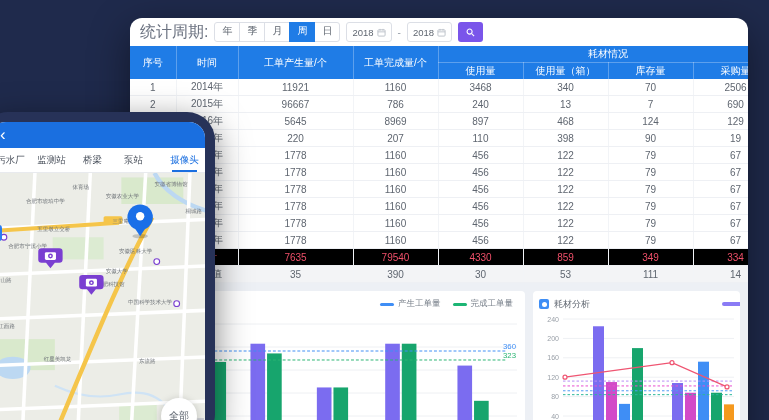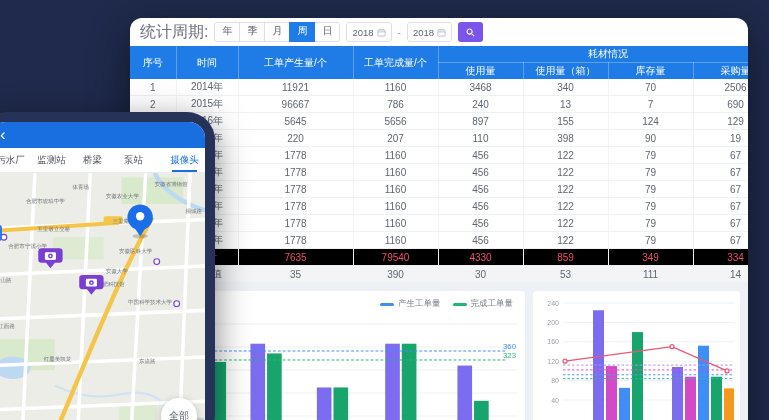--- a/index.html
+++ b/index.html
@@ -168,23 +168,23 @@
           <td>786</td>
           <td>240</td>
           <td>13</td>
           <td>7</td>
           <td>690</td>
         </tr>
         <tr>
           <td>3</td>
           <td>2016年</td>
           <td>5645</td>
-          <td>5656</td>
+          <td>8969</td>
           <td>897</td>
-          <td>155</td>
+          <td>468</td>
           <td>124</td>
           <td>129</td>
         </tr>
         <tr>
           <td>4</td>
           <td>2017年</td>
           <td>220</td>
           <td>207</td>
           <td>110</td>
           <td>398</td>
@@ -303,20 +303,25 @@
           <rect x="192" y="75.44999999999999" width="15" height="74.55000000000001" fill="#17a56d"></rect>
           <rect x="262" y="31.71" width="15" height="118.28999999999999" fill="#17a56d"></rect>
           <rect x="336" y="88.815" width="15" height="61.185" fill="#17a56d"></rect>
           <line x1="0" x2="370" y1="39" y2="39" stroke="#3f8ef5" stroke-width="1" stroke-dasharray="3 2"></line>
           <text x="379" y="37.5" text-anchor="end" font-size="8" fill="#3f8ef5">360</text>
           <line x1="0" x2="370" y1="47.991" y2="47.991" stroke="#2bb573" stroke-width="1" stroke-dasharray="3 2"></line>
           <text x="379" y="46.491" text-anchor="end" font-size="8" fill="#2bb573">323</text>
         </svg>
     </div>
     <div class="chart-card right">
+      <div class="rc-head">
+        <span class="rc-icon"></span>
+        <span class="rc-title">耗材分析</span>
+        <span class="rc-legend" id="legend2" style="background: rgb(138, 123, 245);"></span>
+      </div>
       <svg id="chart2" width="195" height="150" viewBox="0 0 195 150">
           <line x1="24" x2="195" y1="7" y2="7" stroke="#eef0f3" stroke-width="1"></line>
           <text x="20" y="9.5" text-anchor="end" font-size="7" fill="#9aa0a8">240</text>
           <line x1="24" x2="195" y1="26.4" y2="26.4" stroke="#eef0f3" stroke-width="1"></line>
           <text x="20" y="28.9" text-anchor="end" font-size="7" fill="#9aa0a8">200</text>
           <line x1="24" x2="195" y1="45.8" y2="45.8" stroke="#eef0f3" stroke-width="1"></line>
           <text x="20" y="48.3" text-anchor="end" font-size="7" fill="#9aa0a8">160</text>
           <line x1="24" x2="195" y1="65.19999999999999" y2="65.19999999999999" stroke="#eef0f3" stroke-width="1"></line>
           <text x="20" y="67.69999999999999" text-anchor="end" font-size="7" fill="#9aa0a8">120</text>
           <line x1="24" x2="195" y1="84.6" y2="84.6" stroke="#eef0f3" stroke-width="1"></line>

